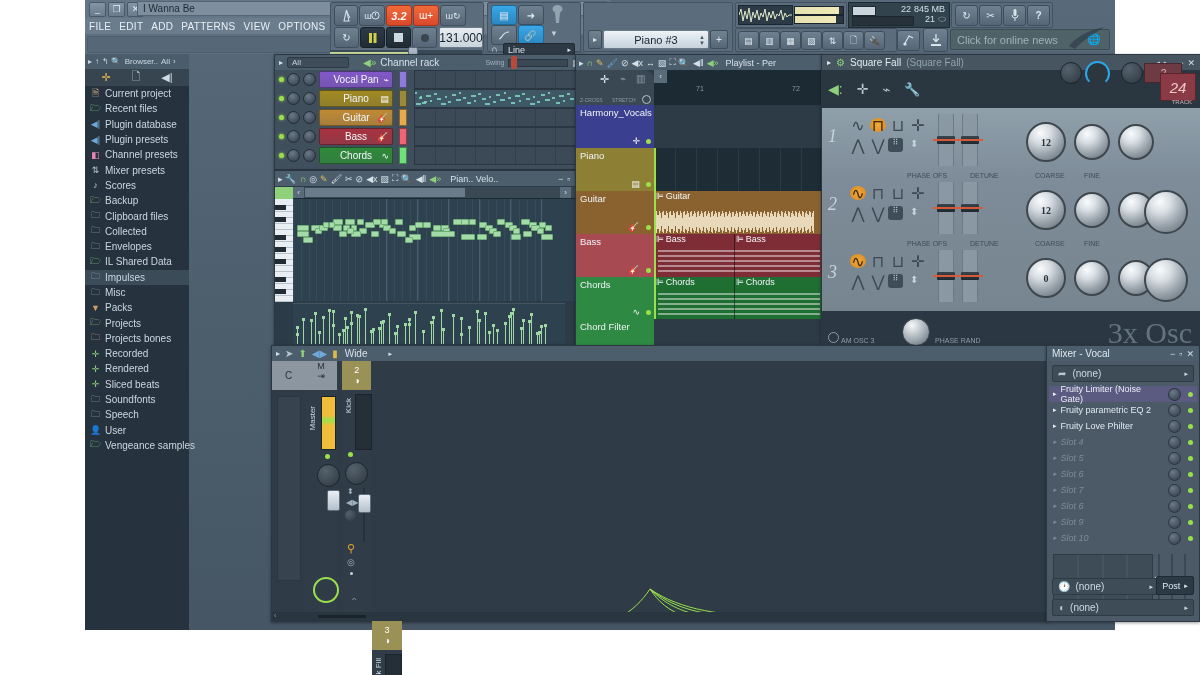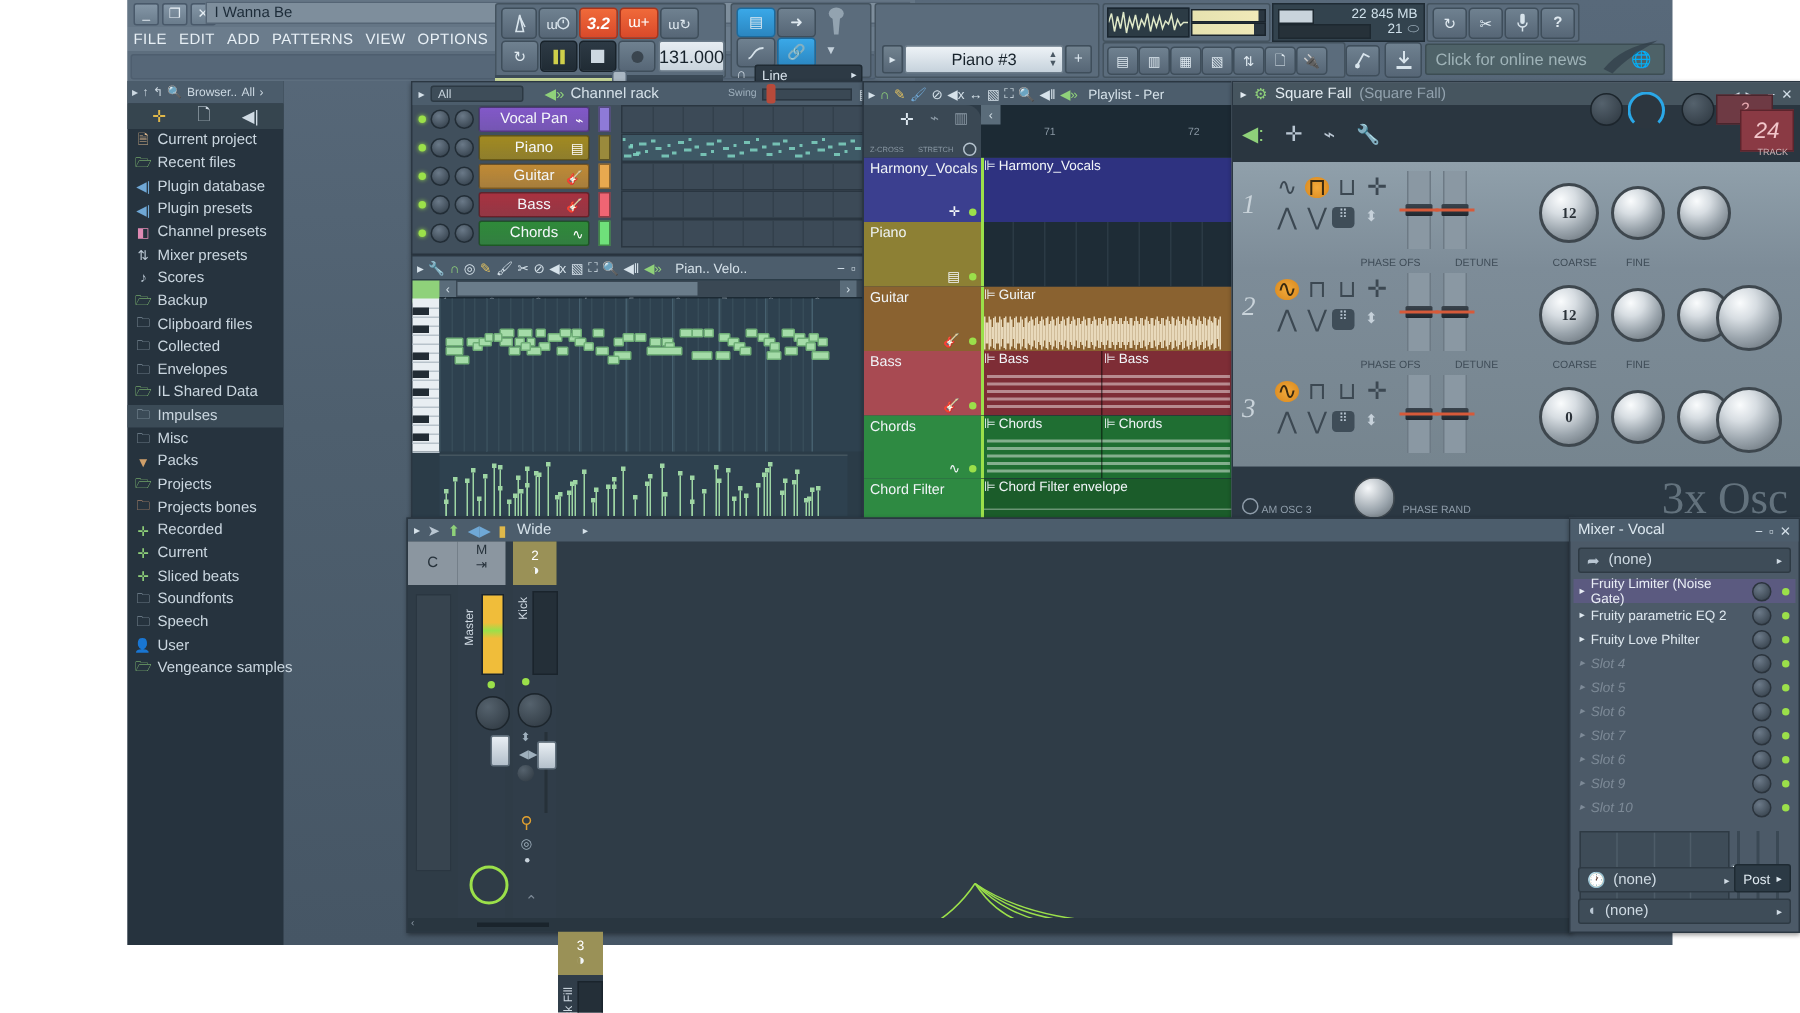--- a/index.html
+++ b/index.html
@@ -408,21 +408,21 @@
           <div class="bitem">
             <span class="bicon" style="color: rgb(217, 160, 122);">🗀</span>
             <span>Projects bones</span>
           </div>
           <div class="bitem">
             <span class="bicon" style="color: rgb(143, 209, 122);">✛</span>
             <span>Recorded</span>
           </div>
           <div class="bitem">
             <span class="bicon" style="color: rgb(143, 209, 122);">✛</span>
-            <span>Current</span>
+            <span>Rendered</span>
           </div>
           <div class="bitem">
             <span class="bicon" style="color: rgb(143, 209, 122);">✛</span>
             <span>Sliced beats</span>
           </div>
           <div class="bitem">
             <span class="bicon" style="color: rgb(159, 176, 189);">🗀</span>
             <span>Soundfonts</span>
           </div>
           <div class="bitem">
@@ -909,32 +909,20 @@
       <span class="abs" style="right:3px;bottom:1px;width:7px;height:7px;border:1px solid #b4c2cd;border-radius:50%;"></span>
     </div>
     <div class="abs" style="left:78px;top:15px;right:0;height:35px;background:#1c2a34;">
       <span class="abs" style="left:0;top:0;width:13px;height:13px;background:#5a6c7a;color:#d6e2ea;font-size:8px;display:flex;align-items:center;justify-content:center;">‹</span>
       <span class="abs" style="left:42px;top:15px;color:#8a98a4;font-size:7px;">71</span>
       <span class="abs" style="left:138px;top:15px;color:#8a98a4;font-size:7px;">72</span>
     </div>
     <div id="pltracks" style="position:absolute;left:0;top:50px;right:0;bottom:0;overflow:hidden;">
           <div class="pltrack" style="height: 43px;">
             <div class="pltname" style="background: rgb(59, 63, 143);"><span>Harmony_Vocals</span><span class="abs" style="right: 14px; bottom: 2px; font-size: 9px; color: rgb(244, 247, 250);">✛</span><span class="abs" style="right: 3px; bottom: 4px; width: 5px; height: 5px; border-radius: 50%; background: rgb(155, 224, 74);"></span></div>
-            <div class="plclip" style="background: rgb(30, 44, 54);">
-              <span style="position:absolute;left:21px;top:0;width:1px;height:100%;background:#2b3a45;"></span>
-              <span style="position:absolute;left:42px;top:0;width:1px;height:100%;background:#2b3a45;"></span>
-              <span style="position:absolute;left:63px;top:0;width:1px;height:100%;background:#2b3a45;"></span>
-              <span style="position:absolute;left:84px;top:0;width:1px;height:100%;background:#2b3a45;"></span>
-              <span style="position:absolute;left:105px;top:0;width:1px;height:100%;background:#2b3a45;"></span>
-              <span style="position:absolute;left:126px;top:0;width:1px;height:100%;background:#2b3a45;"></span>
-              <span style="position:absolute;left:147px;top:0;width:1px;height:100%;background:#2b3a45;"></span>
-              <span style="position:absolute;left:0;top:0;right:0;bottom:0;background:#2e3280;"></span>
-              <span class="cliplabel"><span style="margin-right:2px;">⊫</span>Harmony_Vocals</span>
-              <span style="position:absolute;left:0;top:0;width:2px;height:100%;background:#9be04a;"></span>
-            </div>
           </div>
           <div class="pltrack" style="height: 43px;">
             <div class="pltname" style="background: rgb(141, 128, 52);"><span>Piano</span><span class="abs" style="right: 14px; bottom: 2px; font-size: 9px; color: rgb(244, 247, 250);">▤</span><span class="abs" style="right: 3px; bottom: 4px; width: 5px; height: 5px; border-radius: 50%; background: rgb(155, 224, 74);"></span></div>
             <div class="plclip" style="background: rgb(30, 44, 54);">
               <span style="position:absolute;left:21px;top:0;width:1px;height:100%;background:#2b3a45;"></span>
               <span style="position:absolute;left:42px;top:0;width:1px;height:100%;background:#2b3a45;"></span>
               <span style="position:absolute;left:63px;top:0;width:1px;height:100%;background:#2b3a45;"></span>
               <span style="position:absolute;left:84px;top:0;width:1px;height:100%;background:#2b3a45;"></span>
               <span style="position:absolute;left:105px;top:0;width:1px;height:100%;background:#2b3a45;"></span>
               <span style="position:absolute;left:126px;top:0;width:1px;height:100%;background:#2b3a45;"></span>
@@ -1158,33 +1146,20 @@
               <span style="position:absolute;left:4px;top:31px;right:2px;height:2px;background:rgba(255,255,255,.45);"></span>
               <span style="position:absolute;left:4px;top:36px;right:2px;height:2px;background:rgba(255,255,255,.45);"></span>
               <span style="position:absolute;left:80px;top:0;width:1px;height:100%;background:rgba(0,0,0,.5);"></span>
               <span class="cliplabel"><span style="margin-right:2px;">⊫</span>Chords</span>
               <span class="cliplabel" style="left:82px;"><span style="margin-right:2px;">⊫</span>Chords</span>
               <span style="position:absolute;left:0;top:0;width:2px;height:100%;background:#9be04a;"></span>
             </div>
           </div>
           <div class="pltrack" style="height: 40px;">
             <div class="pltname" style="background: rgb(46, 138, 66);"><span>Chord Filter</span></div>
-            <div class="plclip" style="background: rgb(30, 44, 54);">
-              <span style="position:absolute;left:21px;top:0;width:1px;height:100%;background:#2b3a45;"></span>
-              <span style="position:absolute;left:42px;top:0;width:1px;height:100%;background:#2b3a45;"></span>
-              <span style="position:absolute;left:63px;top:0;width:1px;height:100%;background:#2b3a45;"></span>
-              <span style="position:absolute;left:84px;top:0;width:1px;height:100%;background:#2b3a45;"></span>
-              <span style="position:absolute;left:105px;top:0;width:1px;height:100%;background:#2b3a45;"></span>
-              <span style="position:absolute;left:126px;top:0;width:1px;height:100%;background:#2b3a45;"></span>
-              <span style="position:absolute;left:147px;top:0;width:1px;height:100%;background:#2b3a45;"></span>
-              <span style="position:absolute;left:0;top:0;right:0;bottom:0;background:#1b5c2a;"></span>
-              <span style="position:absolute;left:0;top:20px;right:0;height:1px;background:rgba(255,255,255,.35);"></span>
-              <span class="cliplabel"><span style="margin-right:2px;">⊫</span>Chord Filter envelope</span>
-              <span style="position:absolute;left:0;top:0;width:2px;height:100%;background:#9be04a;"></span>
-            </div>
           </div>
         </div>
   </div>
 
   <div class="win" id="osc">
     <div id="oscTitle">
       <span style="font-size:8px;">▸</span>
       <span style="color:#8fd17a;">⚙</span>
       <span>Square Fall</span>
       <span style="color:#92a2ae;">(Square Fall)</span>

